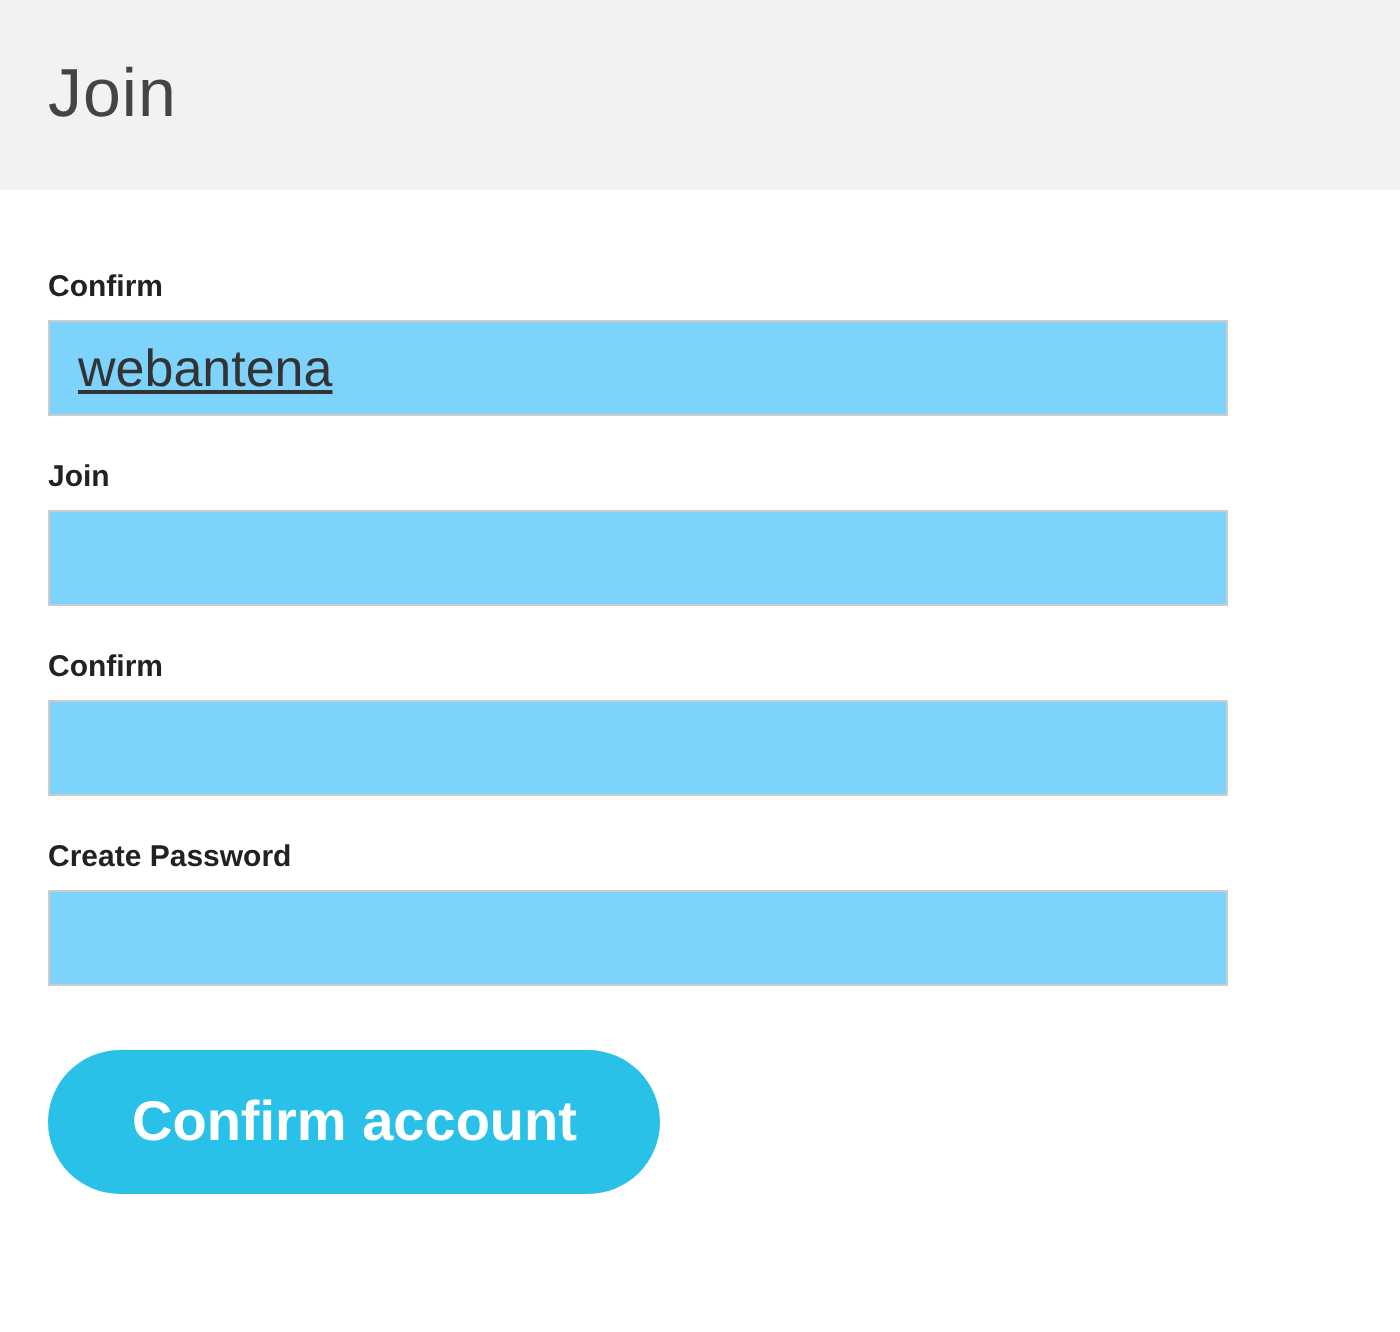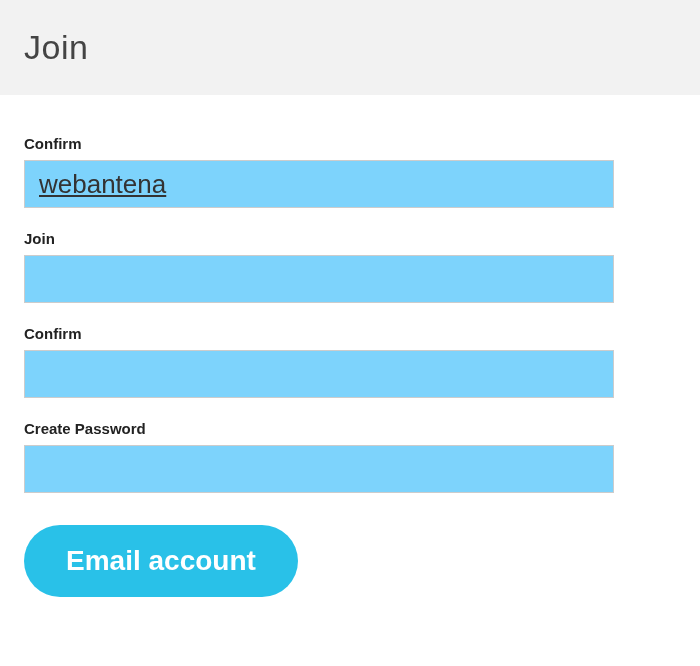--- a/index.html
+++ b/index.html
@@ -83,15 +83,15 @@
   <div class="form-group">
     <label>Confirm</label>
     <input type="password" value="" style="">
   </div>
 
   <div class="form-group">
     <label>Create Password</label>
     <input type="password" value="" style="">
   </div>
 
-  <button class="submit-btn">Email account</button>
+  <button class="submit-btn">Confirm account</button>
 
 </div>
 
 </body></html>

